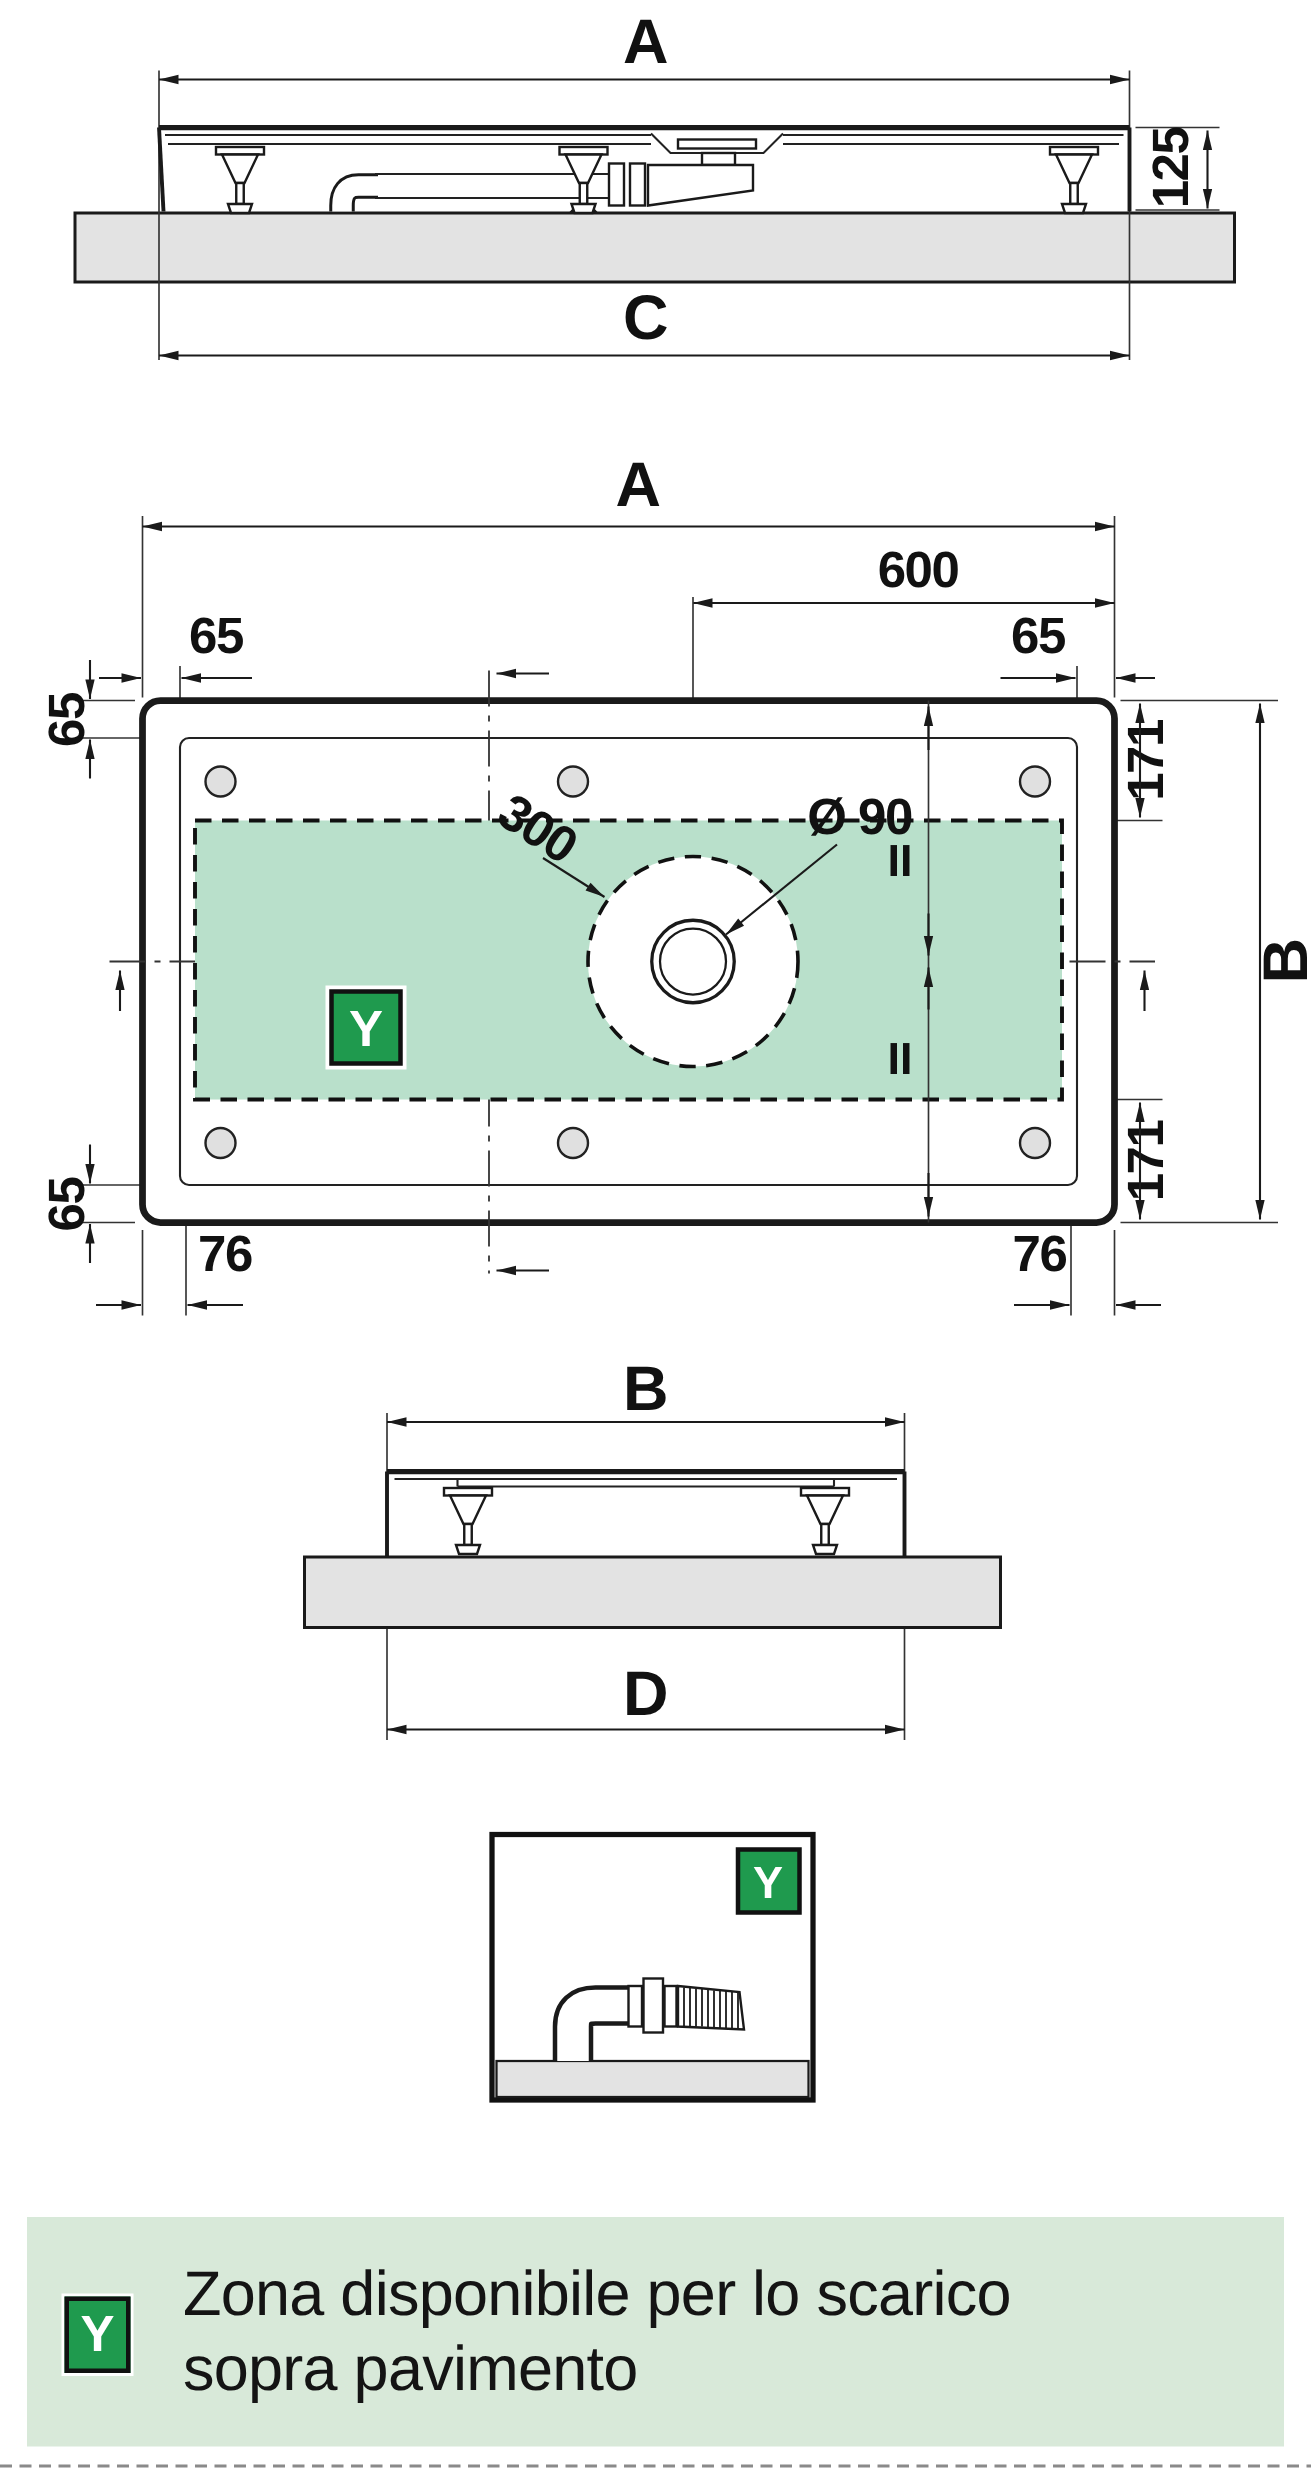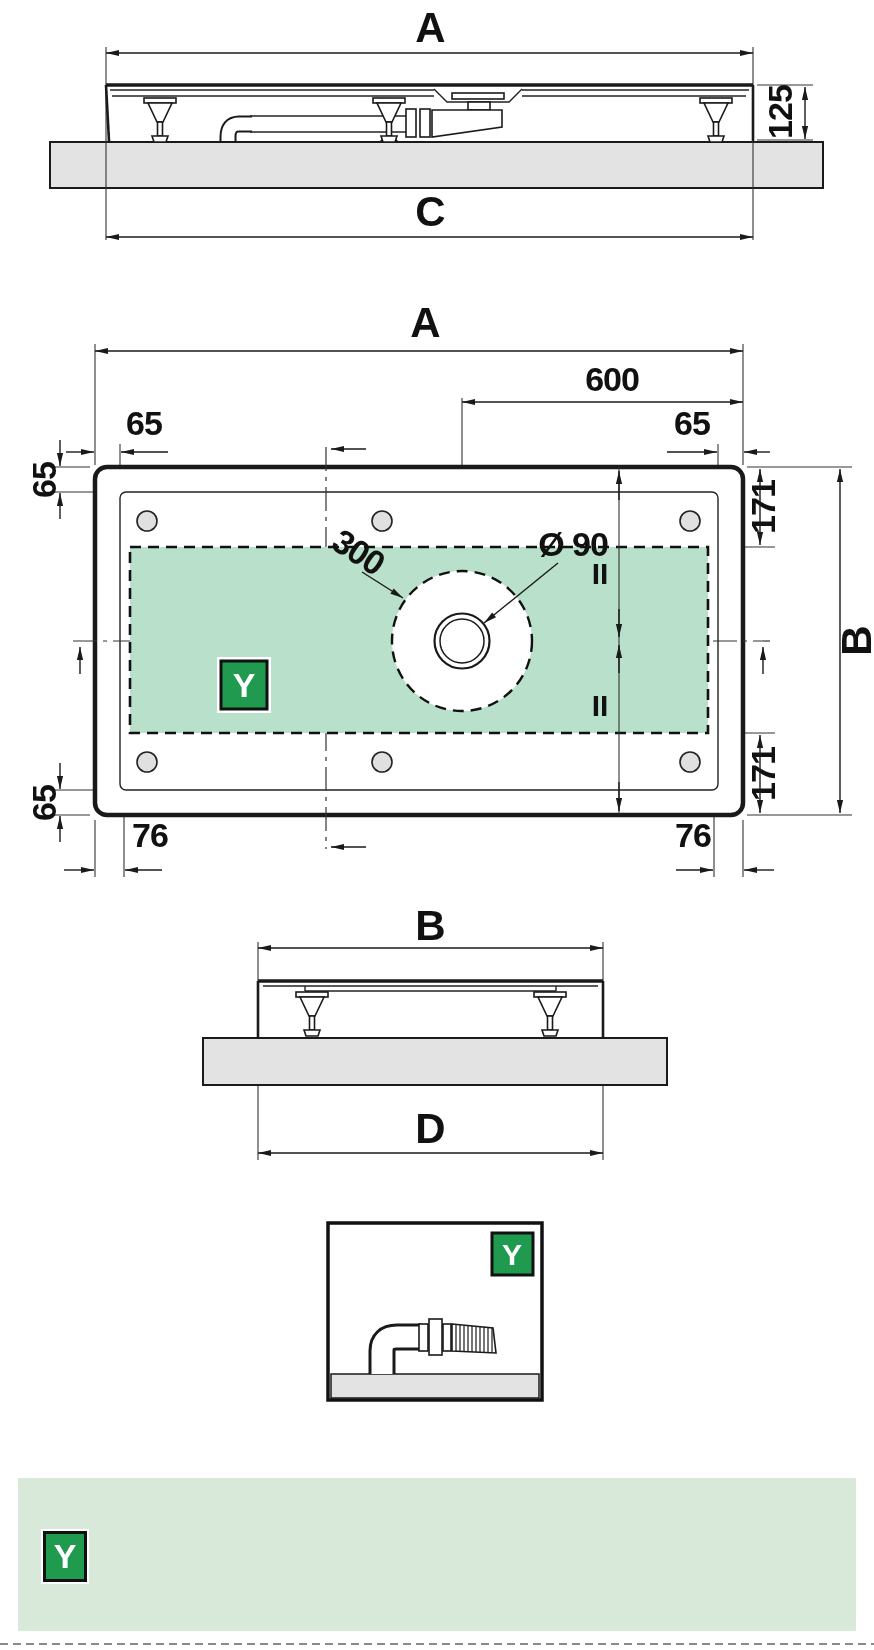--- a/index.html
+++ b/index.html
@@ -270,13 +270,17 @@
     </g>
   </g>
 
   <line x1="0" y1="1644" x2="874" y2="1644" stroke="#8a8a8a" stroke-width="2" stroke-dasharray="8 5"></line>
 </svg>
 
 <div class="legend">
   <div class="legend-badge">
     <span>Y</span>
   </div>
+  <div class="legend-text">
+    <div>Zona disponibile per lo scarico</div>
+    <div>sopra pavimento</div>
+  </div>
 </div>
 
 </body></html>

